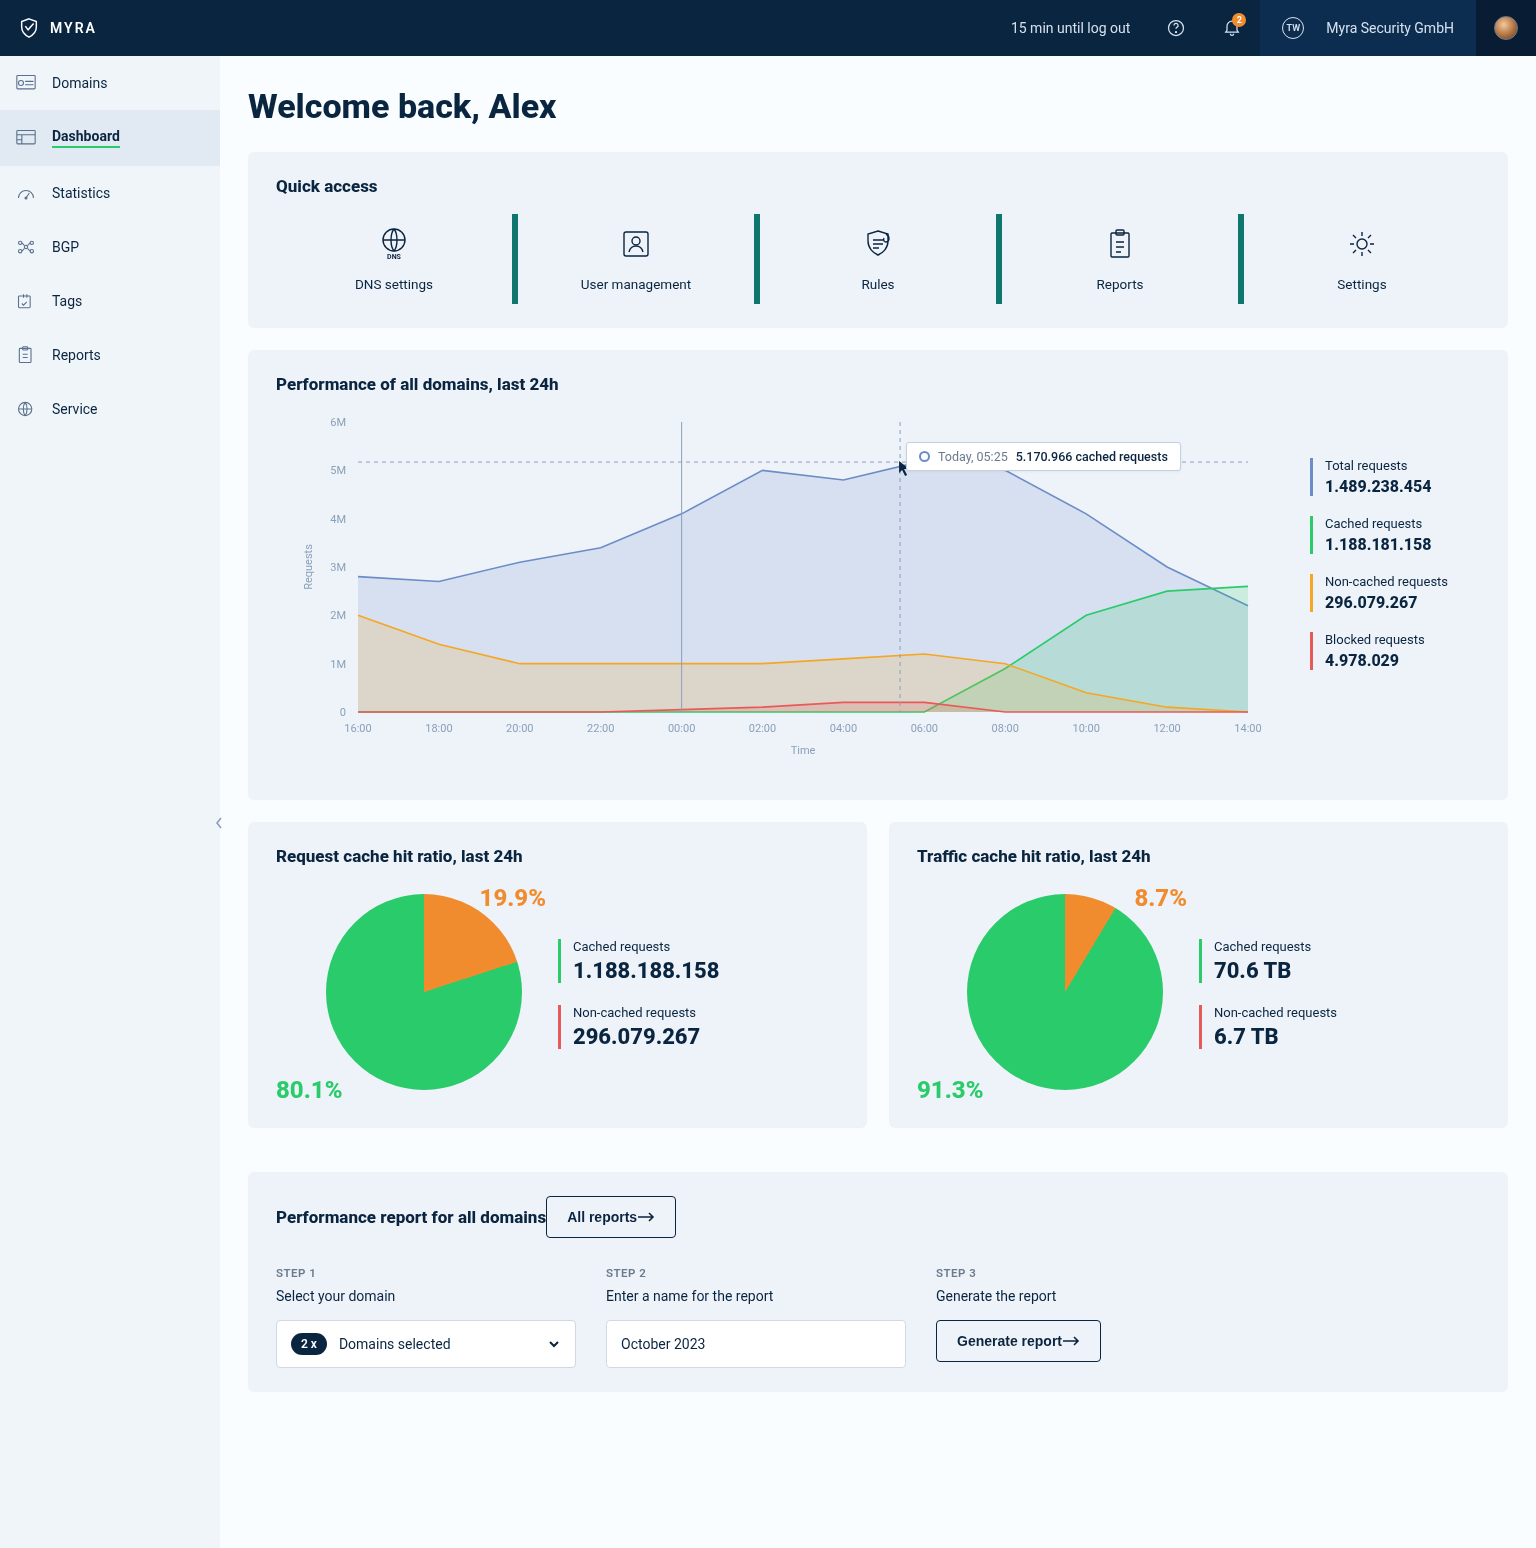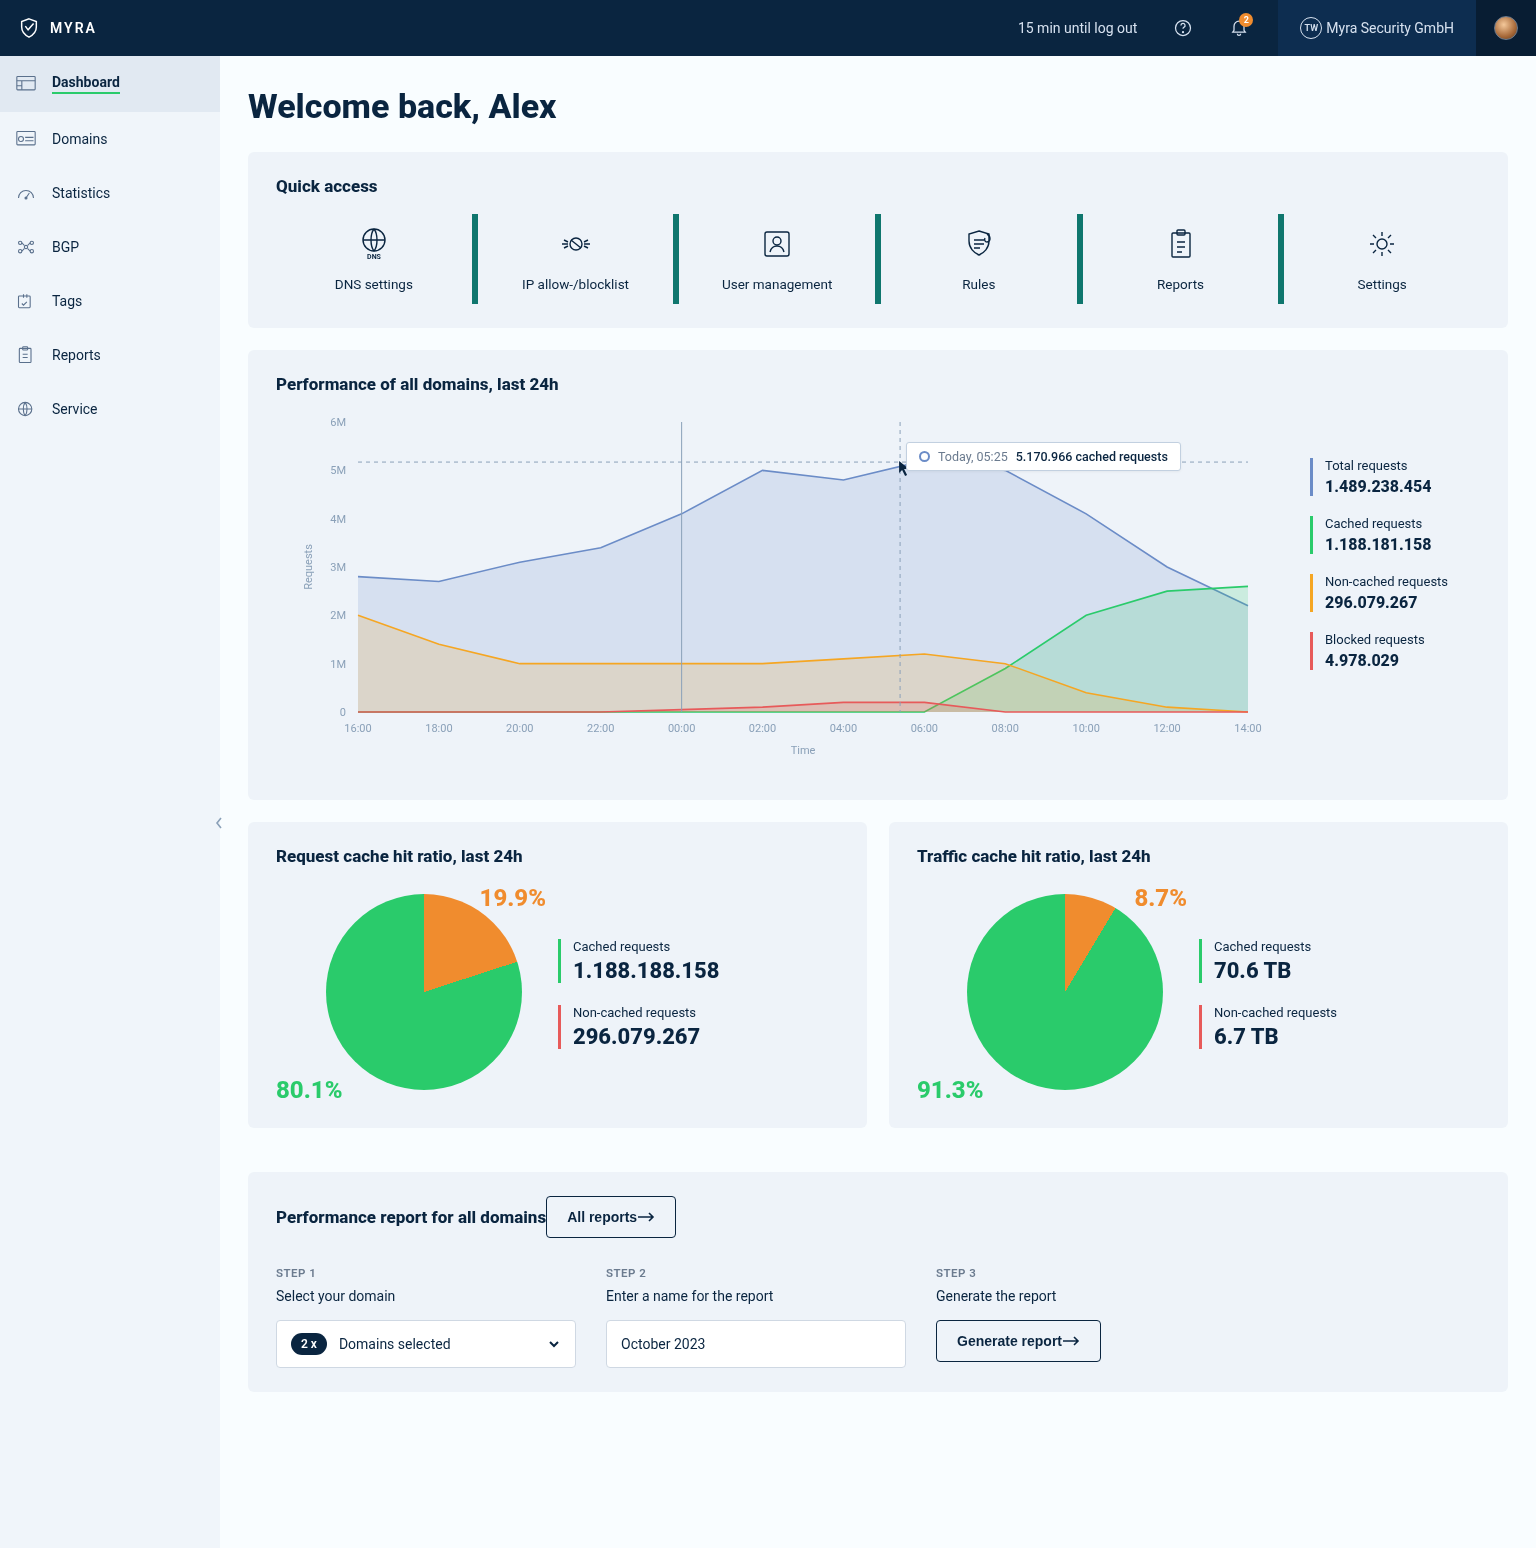--- a/index.html
+++ b/index.html
@@ -40,21 +40,21 @@
   .top-spacer { flex: 1; }
   .top-item { display: flex; align-items: center; height: 100%; padding: 0 18px; gap: 10px; }
   .top-icon { width: 20px; height: 20px; stroke: #d6e1ef; fill: none; stroke-width: 1.5; position: relative; }
   .badge-dot {
     position: absolute; top: -4px; right: -4px;
     background: #f08c2e; color: #fff;
     font-size: 9px; width: 14px; height: 14px; border-radius: 50%;
     display: flex; align-items: center; justify-content: center;
     font-weight: 700;
   }
-  .org-block { background: var(--navy-mid); height: 100%; display: flex; align-items: center; padding: 0 22px; gap: 4px; margin-left: 11px; }
+  .org-block { background: var(--navy-mid); height: 100%; display: flex; align-items: center; padding: 0 22px; gap: 22px; }
   .org-badge {
     width: 22px; height: 22px; border-radius: 50%; border: 1.5px solid #d6e1ef;
     display: flex; align-items: center; justify-content: center;
     font-size: 9px; font-weight: 600;
   }
   .avatar-block { background: var(--navy-dark); height: 100%; display: flex; align-items: center; padding: 0 18px; }
   .avatar {
     width: 24px; height: 24px; border-radius: 50%;
     background: radial-gradient(circle at 40% 35%, #f4c89a 0%, #a86a3a 60%, #5a3518 100%);
     border: 1px solid #6b7b8f;
@@ -195,34 +195,34 @@
     <span>Myra Security GmbH</span>
   </div>
   <div class="avatar-block">
     <div class="avatar"></div>
   </div>
 </div>
 
 <div class="layout">
 
   <nav class="sidebar">
-    <div class="nav-item active">
-      <svg class="nav-icon" viewBox="0 0 24 20">
-          <rect x="1" y="1" width="22" height="16" rx="1"></rect>
-          <path d="M1 6h22M7 6v11M1 12h6"></path>
-        </svg>
-      <span class="nav-label">Dashboard</span>
-    </div>
     <div class="nav-item">
       <svg class="nav-icon" viewBox="0 0 24 20">
           <rect x="1" y="1" width="22" height="16" rx="1"></rect>
           <circle cx="6" cy="10" r="3"></circle>
           <path d="M11 8h10M11 12h10"></path>
         </svg>
       <span class="nav-label">Domains</span>
+    </div>
+    <div class="nav-item active">
+      <svg class="nav-icon" viewBox="0 0 24 20">
+          <rect x="1" y="1" width="22" height="16" rx="1"></rect>
+          <path d="M1 6h22M7 6v11M1 12h6"></path>
+        </svg>
+      <span class="nav-label">Dashboard</span>
     </div>
     <div class="nav-item">
       <svg class="nav-icon" viewBox="0 0 24 20">
           <path d="M3 16a9 9 0 0 1 18 0"></path>
           <path d="M12 16 l4 -6"></path>
           <circle cx="12" cy="16" r="1.2" fill="#5a708c"></circle>
         </svg>
       <span class="nav-label">Statistics</span>
     </div>
     <div class="nav-item">
@@ -272,27 +272,20 @@
     <section class="panel">
       <div class="panel-title">Quick access</div>
       <div class="qa-row">
         <div class="qa-item">
           <svg class="qa-icon" viewBox="0 0 40 36">
               <circle cx="20" cy="14" r="11"></circle>
               <path d="M9 14h22M20 3c4 5 4 17 0 22M20 3c-4 5-4 17 0 22"></path>
               <text x="20" y="33" text-anchor="middle" font-size="7" fill="#0a2540" stroke="none" font-weight="700">DNS</text>
             </svg>
           <div class="qa-label">DNS settings</div>
-        </div>
-        <div class="qa-item">
-          <svg class="qa-icon" viewBox="0 0 40 36">
-              <circle cx="20" cy="18" r="6"></circle>
-              <path d="M15 14l10 8M6 18h6M28 18h6M8 14l4 2M8 22l4-2M32 14l-4 2M32 22l-4-2"></path>
-            </svg>
-          <div class="qa-label">IP allow-/blocklist</div>
         </div>
         <div class="qa-item">
           <svg class="qa-icon" viewBox="0 0 40 36">
               <rect x="8" y="6" width="24" height="24" rx="2"></rect>
               <circle cx="20" cy="15" r="4"></circle>
               <path d="M13 26c1-4 4-6 7-6s6 2 7 6"></path>
             </svg>
           <div class="qa-label">User management</div>
         </div>
         <div class="qa-item">

